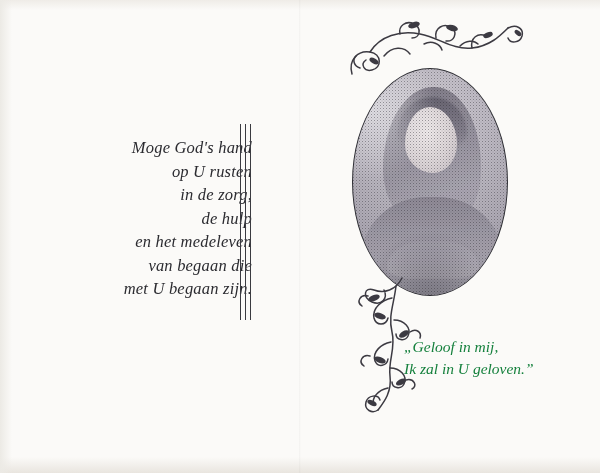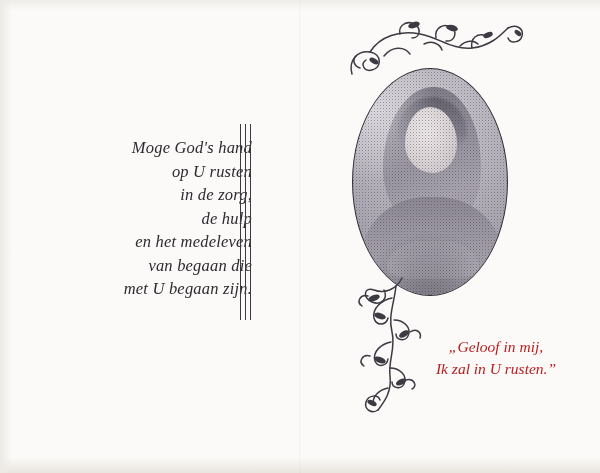--- a/index.html
+++ b/index.html
@@ -181,26 +181,26 @@
     width: 100px;
     height: 140px;
   }
 
   
   .quote-block {
     position: absolute;
     left: 404px;
     top: 336px;
     width: 184px;
-    text-align: center;
+    text-align: left;
     font-family: "Liberation Serif", serif;
     font-style: italic;
     font-size: 15.5px;
     line-height: 22px;
-    color: #b91c1c;
+    color: #15803d;
   }
   .quote-block .ln {
     display: block;
     white-space: nowrap;
   }
 </style>
 </head>
 <body>
 
 <div class="card">
@@ -284,16 +284,16 @@
         <ellipse cx="60" cy="58" rx="5.5" ry="2.8" transform="rotate(-30 60 58)"></ellipse>
         <ellipse cx="36" cy="84" rx="6" ry="3" transform="rotate(20 36 84)"></ellipse>
         <ellipse cx="57" cy="106" rx="5.5" ry="2.8" transform="rotate(-28 57 106)"></ellipse>
         <ellipse cx="28" cy="127" rx="5" ry="2.5" transform="rotate(26 28 127)"></ellipse>
       </g>
     </svg>
   </div>
 
   <div class="quote-block">
     <span class="ln">„Geloof in mij,</span>
-    <span class="ln">Ik zal in U rusten.”</span>
+    <span class="ln">Ik zal in U geloven.”</span>
   </div>
 
 </div>
 
 </body></html>

